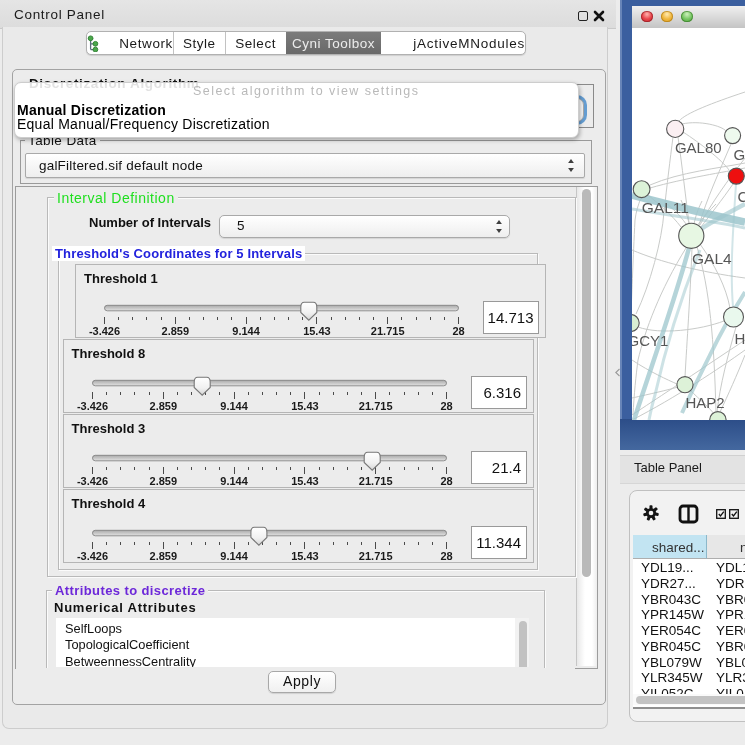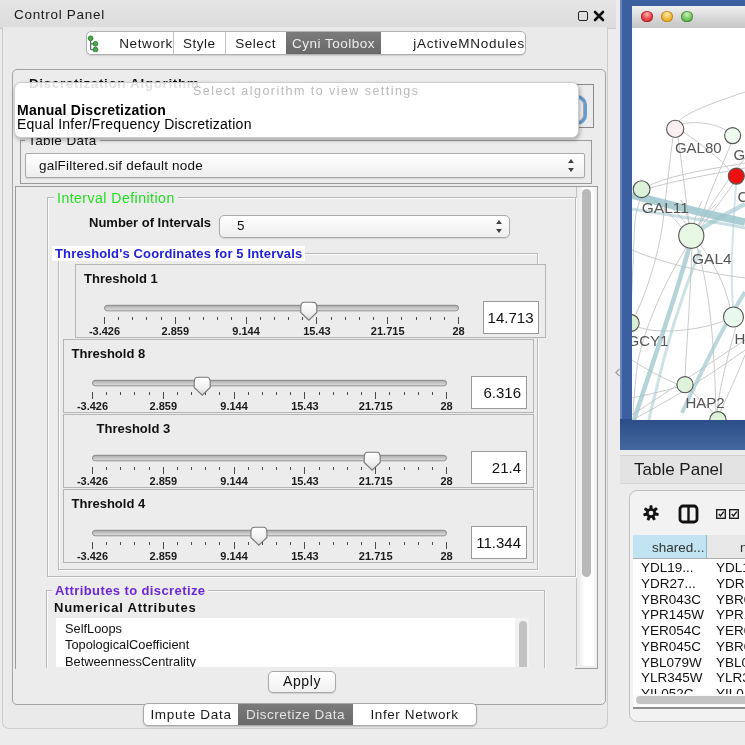--- a/index.html
+++ b/index.html
@@ -45,21 +45,21 @@
   <div class="abs" style="left:29px;top:76px;font-size:13.5px;font-weight:bold;letter-spacing:0.62px;color:#111;">Discretization Algorithm</div>
   <div class="abs" style="left:0;top:82.5px;width:577px;height:53px;overflow:hidden;z-index:4;">
       <span style="position:absolute;left:29px;top:-6.5px;font-size:13.5px;font-weight:bold;letter-spacing:0.62px;color:#e2e2e2;font-family:'Liberation Sans',sans-serif;">Discretization Algorithm</span>
     </div>
 
   <div class="abs" style="left:25px;top:98px;width:557px;height:22px;border-radius:7px;background:#f2f2f2;border:1px solid #a8a8a8;box-shadow:0 0 0 3px rgba(77,143,204,0.85);"></div>
 
   <div class="abs" style="left:14px;top:82px;width:563px;height:54px;background:#ffffff;border:1px solid #cdcdcd;border-radius:7px;box-shadow:1px 2px 4px rgba(0,0,0,0.3);z-index:3;"></div>
   <div class="abs" style="left:193px;top:83.5px;font-size:12.5px;letter-spacing:1.45px;color:#b9b9b9;z-index:4;">Select algorithm to view settings</div>
   <div class="abs" style="left:17px;top:101.5px;color:#000;z-index:4;font-size:14px;font-weight:bold;letter-spacing:0.25px;">Manual Discretization</div>
-  <div class="abs" style="left:17px;top:116px;color:#000;z-index:4;font-size:14px;letter-spacing:0.25px;">Equal Infer/Frequency Discretization</div>
+  <div class="abs" style="left:17px;top:116px;color:#000;z-index:4;font-size:14px;letter-spacing:0.25px;">Equal Manual/Frequency Discretization</div>
 
   <div class="abs" style="left:20px;top:140px;width:570px;height:42px;border:1px solid #9a9a9a;"></div>
   <div class="abs" style="left:25px;top:133px;background:#ececec;padding:0 3px;font-size:13.5px;letter-spacing:0.4px;color:#111;">Table Data</div>
   <div class="abs" style="left:25px;top:153px;width:558px;height:23px;border-radius:2px;border:1px solid #a9a9a9;background:linear-gradient(#ffffff,#eeeeee);box-shadow:0 1px 1px rgba(0,0,0,0.1);">
     <span style="position:absolute;left:13px;top:3.5px;font-size:13.5px;letter-spacing:0.2px;color:#111;">galFiltered.sif default node</span>
     <svg style="position:absolute;right:9px;top:4px;" width="8" height="15" viewBox="0 0 8 15">
       <path d="M4 1 L6.9 5 L1.1 5 Z" fill="#3f3f3f"></path>
       <path d="M4 14 L6.9 10 L1.1 10 Z" fill="#3f3f3f"></path>
     </svg>
   </div>
@@ -175,21 +175,21 @@
         <text x="240.90" y="69.8" font-size="11" font-weight="bold" fill="#1a1a1a" text-anchor="middle" font-family="Liberation Sans, sans-serif">15.43</text>
         <text x="311.70" y="69.8" font-size="11" font-weight="bold" fill="#1a1a1a" text-anchor="middle" font-family="Liberation Sans, sans-serif">21.715</text>
         <text x="382.50" y="69.8" font-size="11" font-weight="bold" fill="#1a1a1a" text-anchor="middle" font-family="Liberation Sans, sans-serif">28</text>
         <path d="M 130.2,42.3 Q 130.2,37.3 133.7,37.3 L 142.7,37.3 Q 146.2,37.3 146.2,42.3 L 146.2,47.4 L 138.2,55.2 L 130.2,47.4 Z" fill="url(#thm)" stroke="#777" stroke-width="1.1"></path>
       </svg>
   <div style="position:absolute;left:407px;top:36px;width:54px;height:31px;background:#ffffff;border:1px solid #999;">
         <span style="position:absolute;right:4.5px;top:7px;font-size:15px;color:#111;">6.316</span>
       </div>
 </div>
 <div class="abs" style="left:62.5px;top:414px;width:469px;height:72px;border:1px solid #b5b5b5;background:#ececec;">
-  <div style="position:absolute;left:8px;top:6px;font-size:13px;font-weight:bold;color:#111;margin-left:25px;">Threshold 3</div>
+  <div style="position:absolute;left:8px;top:6px;font-size:13px;font-weight:bold;color:#111;">Threshold 3</div>
   <svg style="position:absolute;left:0;top:0;" width="469" height="74" viewBox="0 0 469 74">
         <rect x="28.5" y="40.3" width="354.0" height="5.5" rx="2.75" fill="url(#trk)" stroke="#7a7a7a" stroke-width="0.8"></rect>
         <line x1="28.50" y1="51.5" x2="28.50" y2="59" stroke="#4a4a4a" stroke-width="1" shape-rendering="crispEdges"></line>
         <line x1="42.66" y1="51.5" x2="42.66" y2="55.2" stroke="#4a4a4a" stroke-width="1" shape-rendering="crispEdges"></line>
         <line x1="56.82" y1="51.5" x2="56.82" y2="55.2" stroke="#4a4a4a" stroke-width="1" shape-rendering="crispEdges"></line>
         <line x1="70.98" y1="51.5" x2="70.98" y2="55.2" stroke="#4a4a4a" stroke-width="1" shape-rendering="crispEdges"></line>
         <line x1="85.14" y1="51.5" x2="85.14" y2="55.2" stroke="#4a4a4a" stroke-width="1" shape-rendering="crispEdges"></line>
         <line x1="99.30" y1="51.5" x2="99.30" y2="59" stroke="#4a4a4a" stroke-width="1" shape-rendering="crispEdges"></line>
         <line x1="113.46" y1="51.5" x2="113.46" y2="55.2" stroke="#4a4a4a" stroke-width="1" shape-rendering="crispEdges"></line>
         <line x1="127.62" y1="51.5" x2="127.62" y2="55.2" stroke="#4a4a4a" stroke-width="1" shape-rendering="crispEdges"></line>
@@ -273,25 +273,20 @@
   <div class="abs" style="left:65px;top:621px;font-size:12.8px;color:#111;">SelfLoops</div>
   <div class="abs" style="left:65px;top:637.3px;font-size:12.8px;color:#111;">TopologicalCoefficient</div>
   <div class="abs" style="left:65px;top:653.5px;height:13px;overflow:hidden;font-size:12.8px;color:#111;">BetweennessCentrality</div>
   <div class="abs" style="left:515px;top:618px;width:14px;height:49px;background:#f2f2f2;"></div>
   <div class="abs" style="left:518.5px;top:621px;width:8.5px;height:46px;background:#c2c2c2;border-radius:4.5px 4.5px 0 0;"></div>
 
   <div class="abs" style="left:16px;top:668px;width:559px;height:35px;background:#ececec;"></div>
 
   <div class="abs" style="left:268px;top:671px;width:66px;height:20px;border-radius:5px;border:1px solid #a8a8a8;background:linear-gradient(#ffffff,#f0f0f0);box-shadow:0 1px 1px rgba(0,0,0,0.12);text-align:center;font-size:14px;letter-spacing:0.6px;color:#111;line-height:19.5px;">Apply</div>
 
-  <div class="abs" style="left:143px;top:703px;width:332px;height:21px;background:#ffffff;border:1px solid #a8a8a8;border-radius:5px;box-shadow:0 1px 2px rgba(0,0,0,0.18);overflow:hidden;display:flex;">
-    <div style="width:94px;display:flex;align-items:center;justify-content:center;font-size:13.5px;letter-spacing:0.7px;color:#1a1a1a;">Impute Data</div>
-    <div style="width:115px;display:flex;align-items:center;justify-content:center;background:linear-gradient(#7b7b7b,#696969);color:#e4e4e4;font-size:13.5px;letter-spacing:0.5px;">Discretize Data</div>
-    <div style="flex:1;display:flex;align-items:center;justify-content:center;font-size:13.5px;letter-spacing:0.6px;color:#1a1a1a;">Infer Network</div>
-  </div>
 
   <svg class="abs" style="left:614px;top:368px;" width="7" height="9" viewBox="0 0 7 9">
     <path d="M5.5 1 L1.8 4.5 L5.5 8" stroke="#9a9a9a" stroke-width="1.1" fill="none"></path>
   </svg>
 
   <div class="abs" style="left:620px;top:0;width:125px;height:450px;background:#3b5f9f;box-shadow:inset 2px 0 0 rgba(160,180,215,0.45);"></div>
   <div class="abs" style="left:620px;top:419px;width:125px;height:31px;background:linear-gradient(#2c4d88,#44689f);"></div>
 
   <div class="abs" style="left:632px;top:6px;width:113px;height:22px;background:linear-gradient(#f0f0f0,#c4c4c4);border-bottom:1px solid #8e8e8e;"></div>
   <div class="abs" style="left:641px;top:10.5px;width:11.5px;height:11.5px;border-radius:50%;background:radial-gradient(circle at 50% 30%, #ffb3ae 0%, #e8444a 50%, #c02830 100%);box-shadow:inset 0 0 0 1px rgba(130,20,25,0.55);"></div>
@@ -350,21 +345,21 @@
         <text x="737.5" y="201.5" font-size="15" fill="#565656" font-family="Liberation Sans, sans-serif">C</text>
         <text x="641.8" y="213" font-size="15.5" fill="#565656" font-family="Liberation Sans, sans-serif">GAL11</text>
         <text x="692" y="264" font-size="15.5" fill="#565656" font-family="Liberation Sans, sans-serif">GAL4</text>
         <text x="627.5" y="346" font-size="15" fill="#565656" font-family="Liberation Sans, sans-serif">GCY1</text>
         <text x="734.5" y="343.5" font-size="15" fill="#565656" font-family="Liberation Sans, sans-serif">H</text>
         <text x="685.5" y="407.5" font-size="15" fill="#565656" font-family="Liberation Sans, sans-serif">HAP2</text>
       </svg>
   </div>
 
   <div class="abs" style="left:620px;top:455px;width:125px;height:27px;background:#e3e3e3;border-top:1px solid #d0d0d0;border-bottom:1px solid #d6d6d6;"></div>
-  <div class="abs" style="left:634px;top:460px;font-size:17px;color:#1a1a1a;">Table Panel</div>
+  <div class="abs" style="left:634px;top:460px;font-size:13px;color:#1a1a1a;">Table Panel</div>
 
   <div class="abs" style="left:629px;top:490px;width:130px;height:230px;background:#f2f2f2;border:1px solid #c0c0c0;border-radius:8px;"></div>
 
   <svg class="abs" style="left:643px;top:505px;" width="16" height="16" viewBox="-10 -10 20 20">
     <g fill="#151515">
       <rect x="-1.9" y="-9.8" width="3.8" height="5" rx="1.2"></rect>
       <rect x="-1.9" y="-9.8" width="3.8" height="5" rx="1.2" transform="rotate(51)"></rect>
       <rect x="-1.9" y="-9.8" width="3.8" height="5" rx="1.2" transform="rotate(102)"></rect>
       <rect x="-1.9" y="-9.8" width="3.8" height="5" rx="1.2" transform="rotate(153)"></rect>
       <rect x="-1.9" y="-9.8" width="3.8" height="5" rx="1.2" transform="rotate(204)"></rect>

